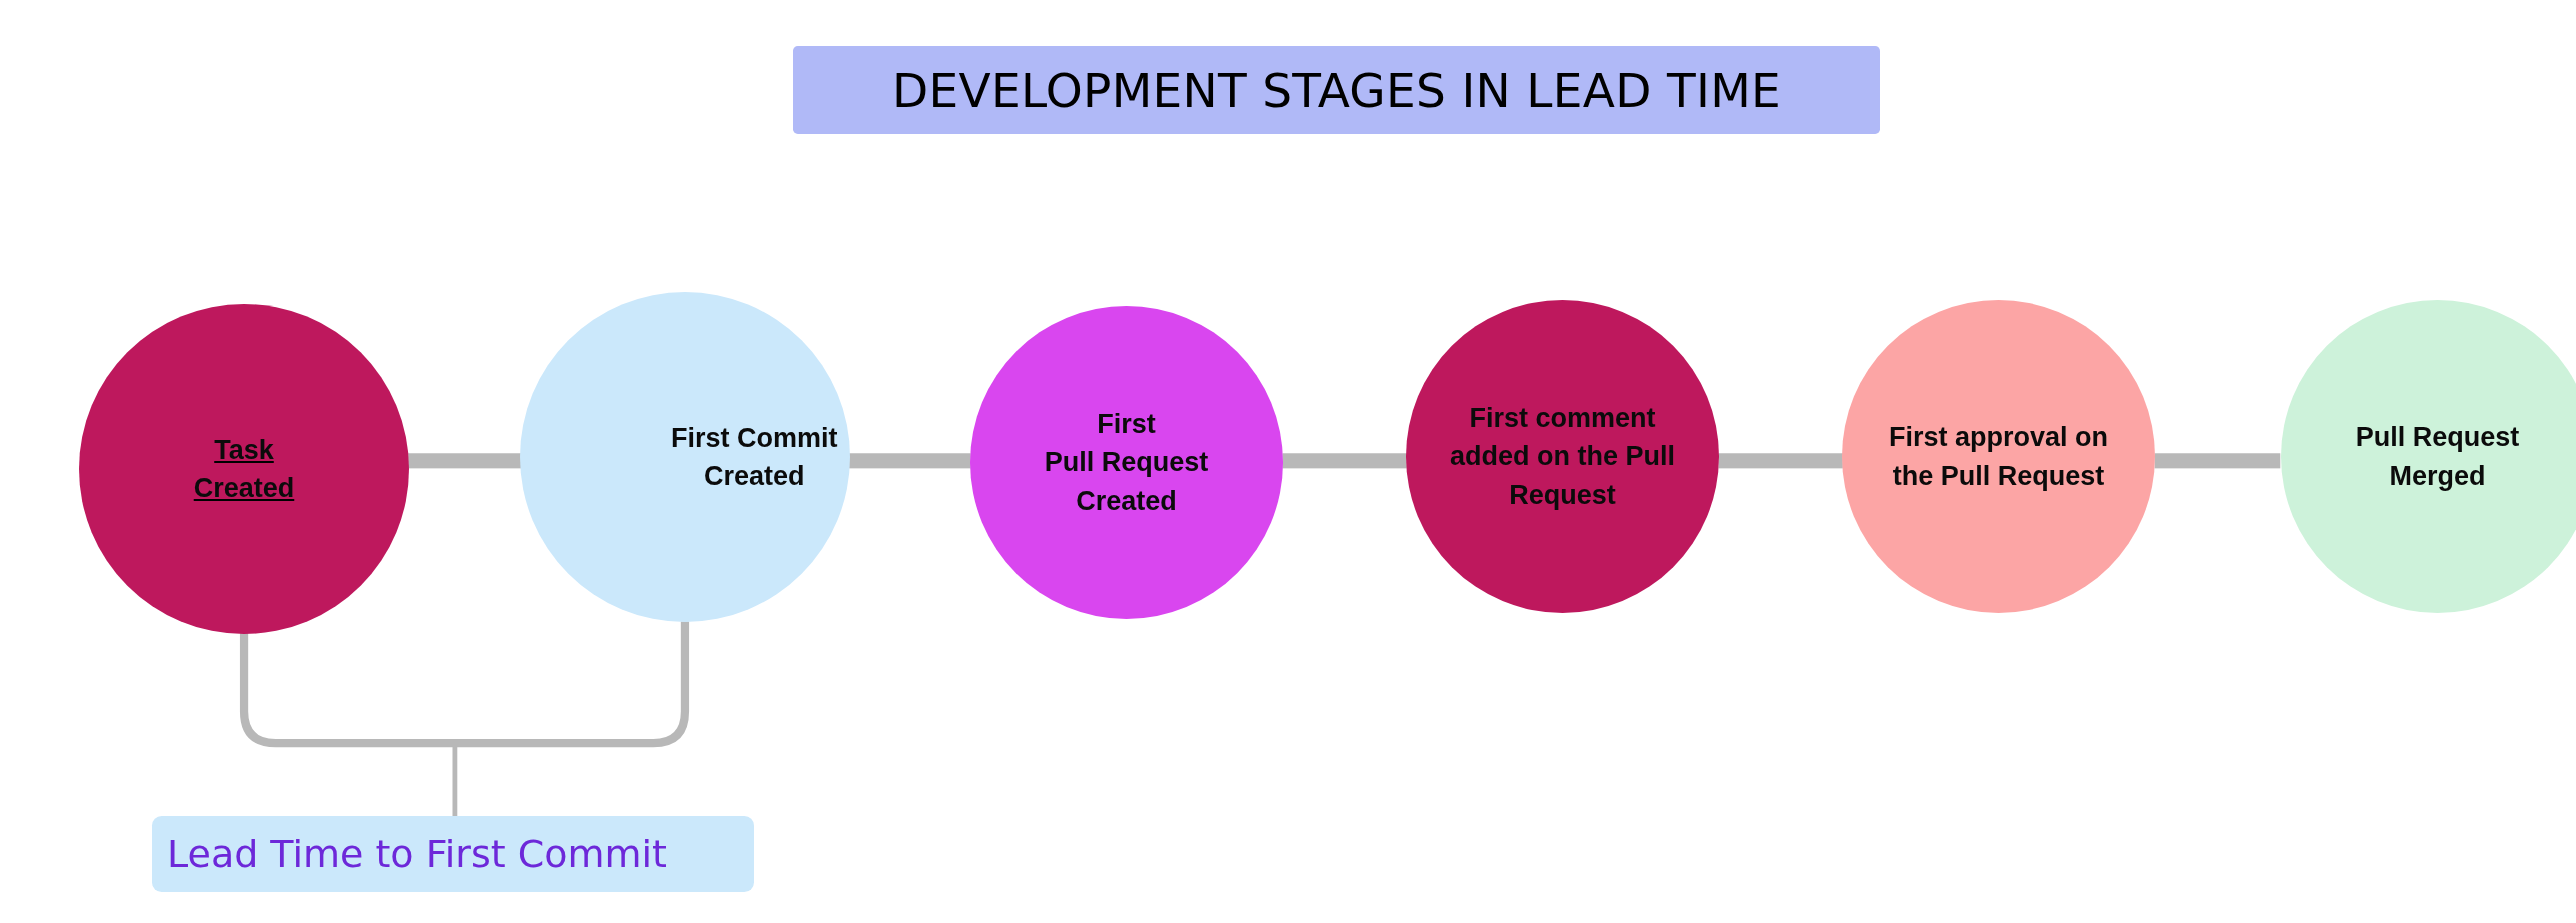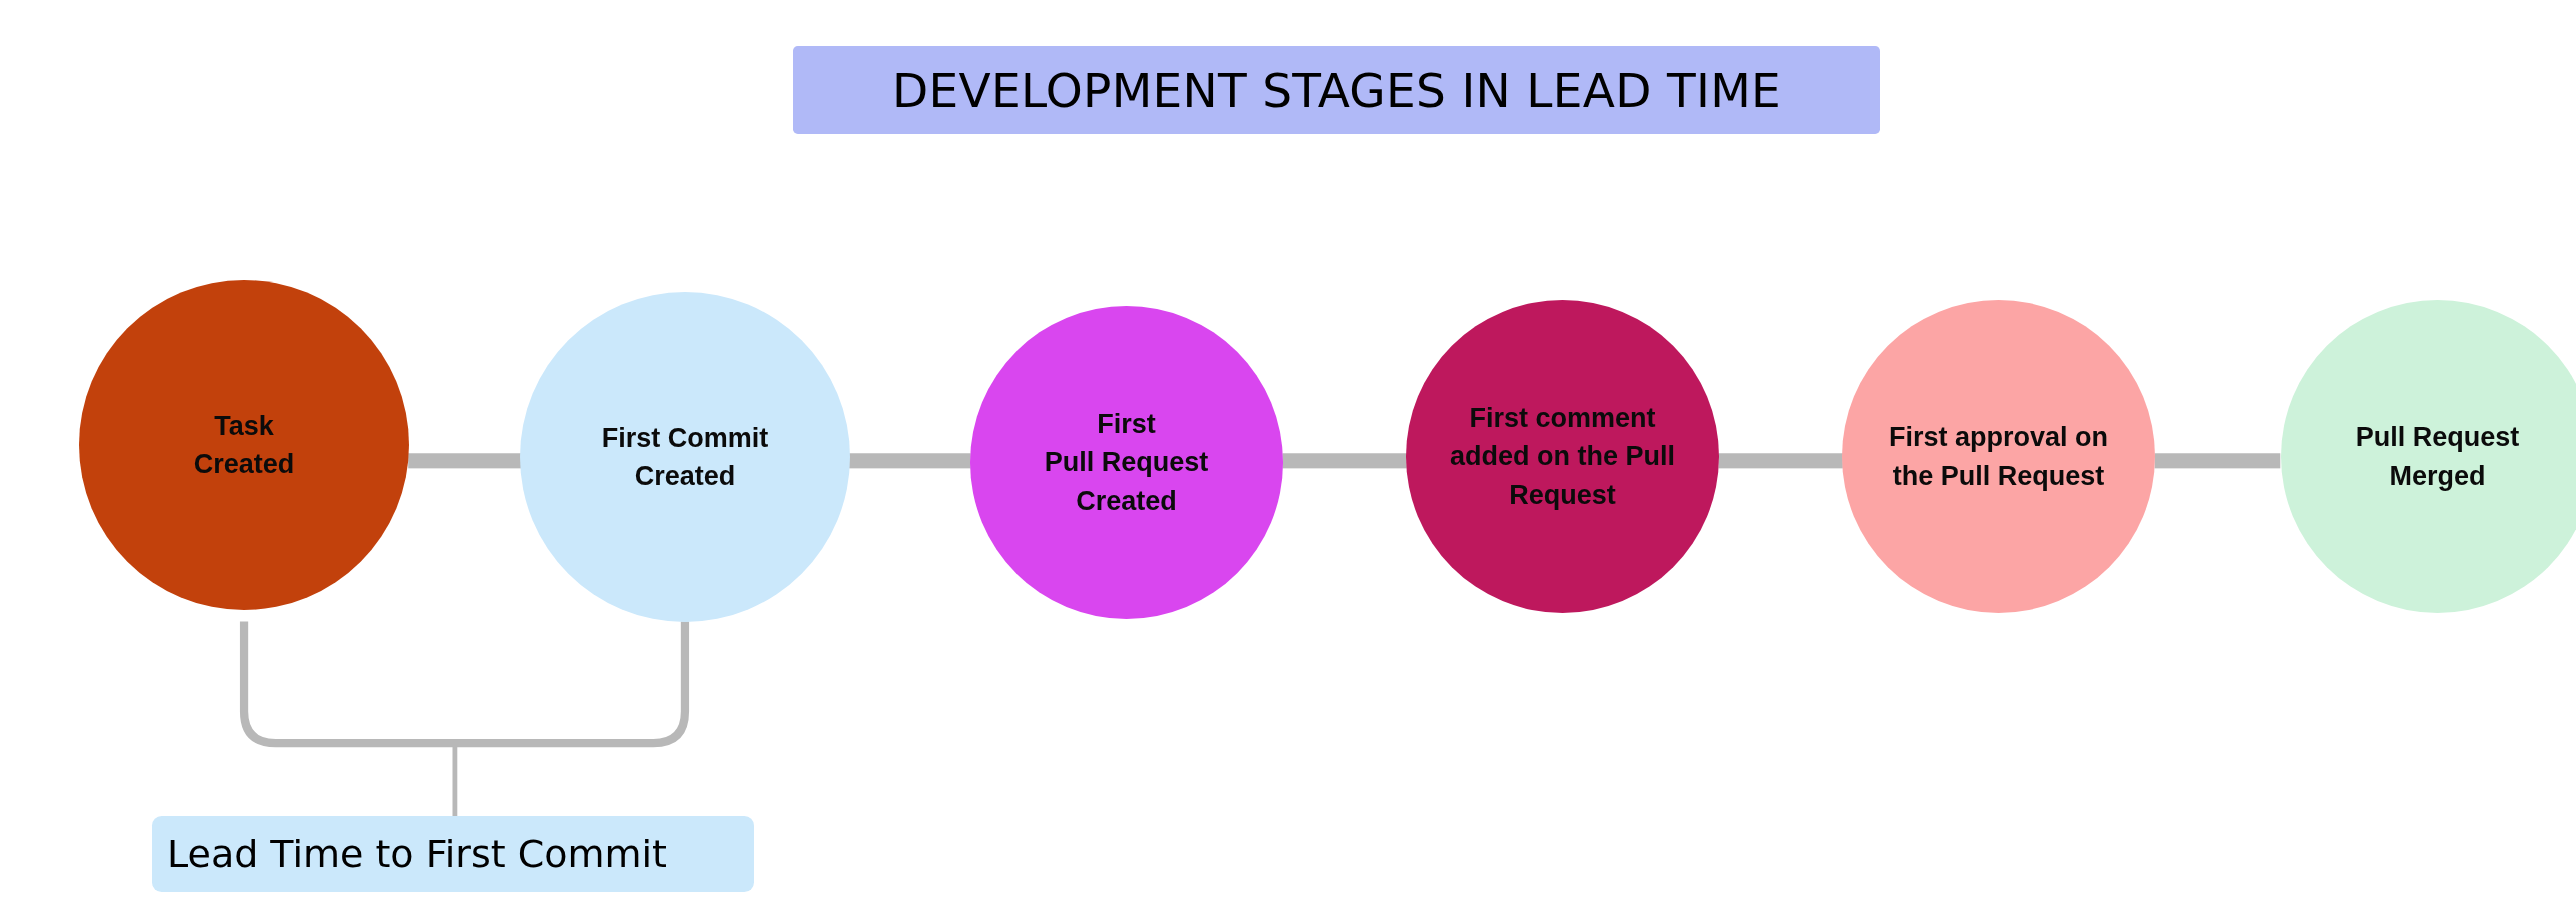--- a/index.html
+++ b/index.html
@@ -89,21 +89,21 @@
     display: flex;
     align-items: center;
     justify-content: flex-start;
     box-sizing: border-box;
     padding-left: 15px;
   }
   .callout-text {
     font-family: "DejaVu Sans", sans-serif;
     font-size: 38px;
     font-weight: 400;
-    color: #000000;
+    color: #6d28d9;
     line-height: 1;
     white-space: nowrap;
   }
 </style>
 </head>
 <body style="background: rgb(255, 255, 255);">
 
 <div id="canvas">
 
   <div class="title-banner" style="background: rgb(176, 185, 247);">
@@ -118,25 +118,25 @@
         <rect x="2432" y="660" width="181" height="22" fill="#b8b8b8"></rect>
         <rect x="3067" y="660" width="183" height="22" fill="#b8b8b8"></rect>
       </g>
     <g id="bracket-group">
         <path d="M 285 905 L 285 1036 Q 285 1082 331 1082 L 881 1082 Q 927 1082 927 1036 L 927 905" fill="none" stroke="#b8b8b8" stroke-width="12" stroke-linecap="butt"></path>
         <line x1="592" y1="1082" x2="592" y2="1190" stroke="#b8b8b8" stroke-width="7"></line>
       </g>
   </svg>
 
   <div id="stage-layer">
-      <div class="stage" style="left: 31px; top: 280px; width: 330px; height: 330px; background: #c2410c;">
+      <div class="stage" style="left: 31px; top: 304px; width: 330px; height: 330px; background: #be185d; text-decoration: underline;">
         <span class="stage-label">Task
 Created</span>
       </div>
-      <div class="stage" style="left: 472px; top: 292px; width: 330px; height: 330px; background: rgb(203, 232, 251);">
+      <div class="stage" style="left: 472px; top: 292px; width: 330px; height: 330px; background: rgb(203, 232, 251); justify-content: flex-end;">
         <span class="stage-label">First Commit
 Created</span>
       </div>
       <div class="stage" style="left: 922px; top: 306px; width: 313px; height: 313px; background: #d946ef;">
         <span class="stage-label">First
 Pull Request
 Created</span>
       </div>
       <div class="stage" style="left: 1358px; top: 300px; width: 313px; height: 313px; background: #be185d;">
         <span class="stage-label">First comment

